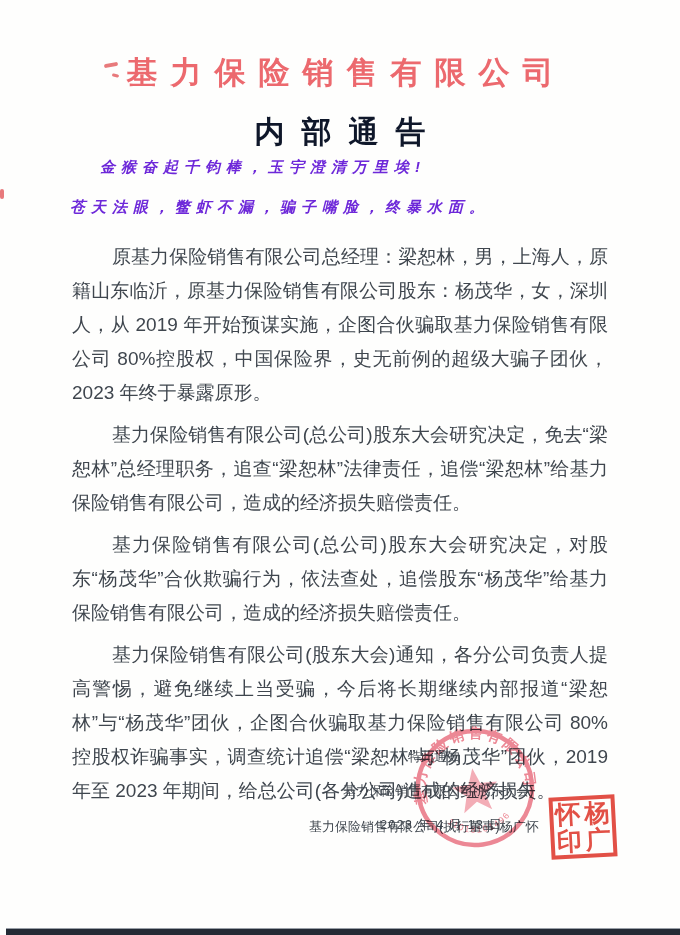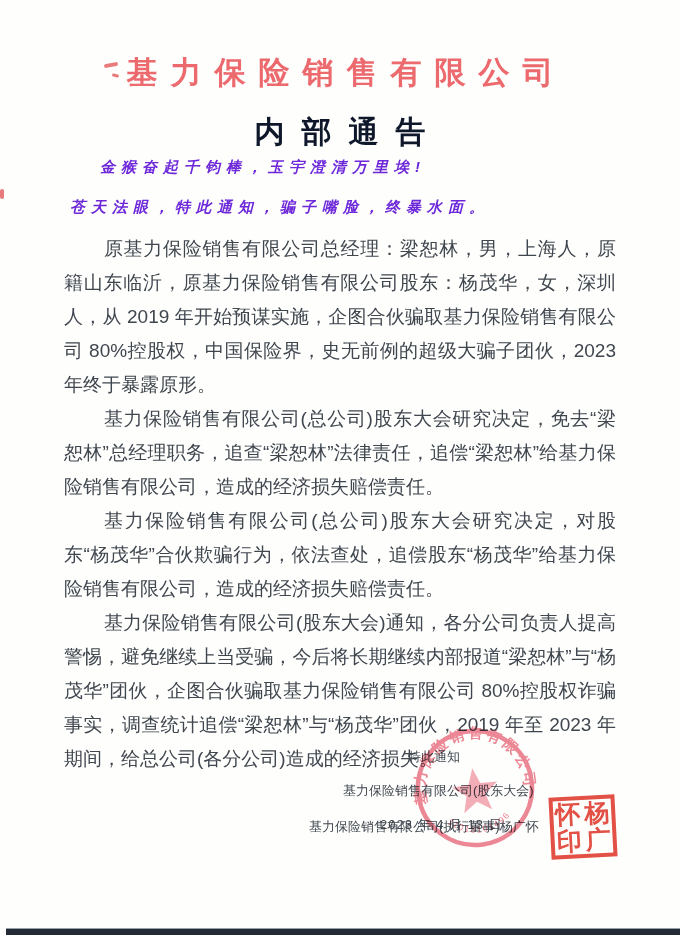--- a/index.html
+++ b/index.html
@@ -35,21 +35,21 @@
     font-style:italic;
   }
   .slogan-1{top:158px;left:100px;}
   .slogan-2{top:198px;left:70px;}
   .body-text{
     position:absolute;top:232px;left:64px;width:552px;
     color:#3f464e;
     font-size:19px;line-height:34px;
     text-align:justify;
   }
-  .body-text p{margin:0;text-indent:2.1em;}
+  .body-text p{margin:8px;text-indent:2.1em;}
   .signoff-line{
     position:absolute;
     color:#3f464e;
     font-size:13px;font-weight:400;
     white-space:nowrap;
   }
   .signoff-closing{top:748px;left:408px;}
   .signoff-org1{top:782px;left:343px;}
   .signoff-org2{top:818px;left:295px;margin-left:14px;}
   .signoff-date{top:816px;left:380px;letter-spacing:1px;}
@@ -79,21 +79,21 @@
 </head>
 <body>
 
 <div class="page">
 
   <div class="doc-title">基力保险销售有限公司</div>
 
   <div class="doc-subtitle">内部通告</div>
 
   <div class="slogan slogan-1">金猴奋起千钧棒，玉宇澄清万里埃!</div>
-  <div class="slogan slogan-2">苍天法眼，特此通知，骗子嘴脸，终暴水面。</div>
+  <div class="slogan slogan-2">苍天法眼，鳖虾不漏，骗子嘴脸，终暴水面。</div>
 
   <div class="body-text">
     <p>原基力保险销售有限公司总经理：梁恕林，男，上海人，原籍山东临沂，原基力保险销售有限公司股东：杨茂华，女，深圳人，从 2019 年开始预谋实施，企图合伙骗取基力保险销售有限公司 80%控股权，中国保险界，史无前例的超级大骗子团伙，2023 年终于暴露原形。</p>
     <p>基力保险销售有限公司(总公司)股东大会研究决定，免去“梁恕林”总经理职务，追查“梁恕林”法律责任，追偿“梁恕林”给基力保险销售有限公司，造成的经济损失赔偿责任。</p>
     <p>基力保险销售有限公司(总公司)股东大会研究决定，对股东“杨茂华”合伙欺骗行为，依法查处，追偿股东“杨茂华”给基力保险销售有限公司，造成的经济损失赔偿责任。</p>
     <p>基力保险销售有限公司(股东大会)通知，各分公司负责人提高警惕，避免继续上当受骗，今后将长期继续内部报道“梁恕林”与“杨茂华”团伙，企图合伙骗取基力保险销售有限公司 80%控股权诈骗事实，调查统计追偿“梁恕林”与“杨茂华”团伙，2019 年至 2023 年期间，给总公司(各分公司)造成的经济损失。</p>
   </div>
 
   <div class="signoff-line signoff-closing">特此通知</div>
   <div class="signoff-line signoff-org1">基力保险销售有限公司(股东大会)</div>

